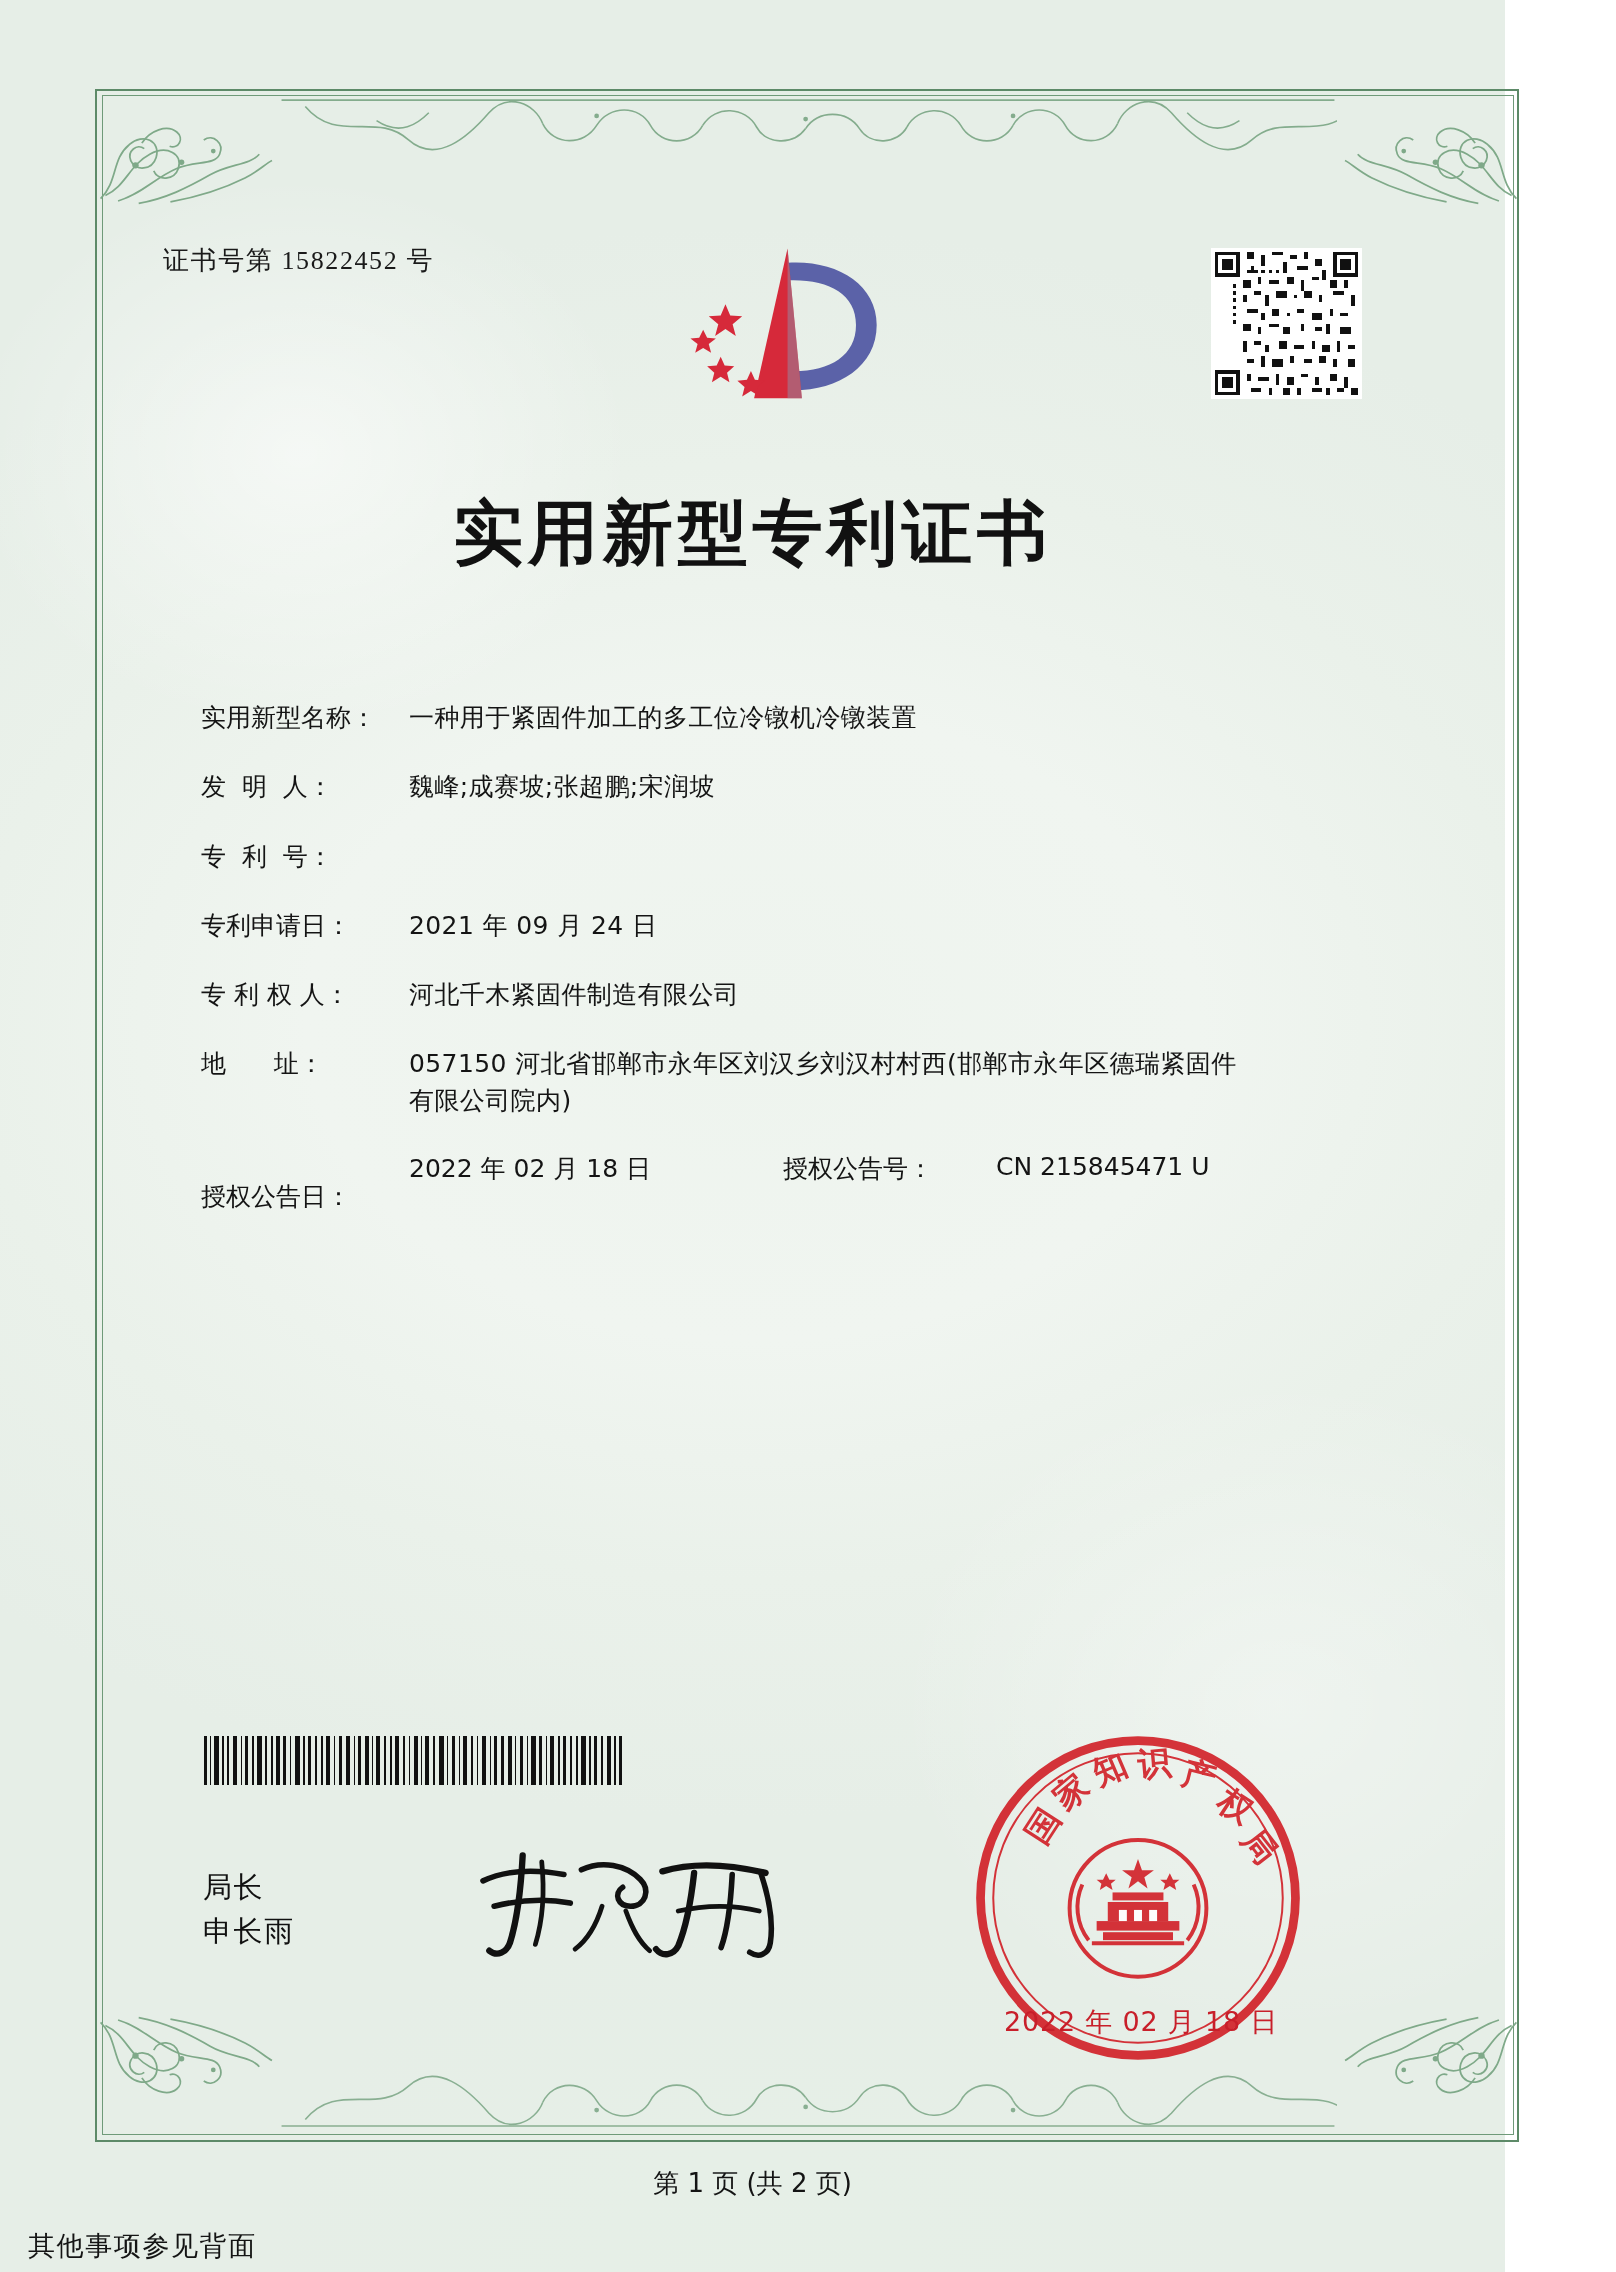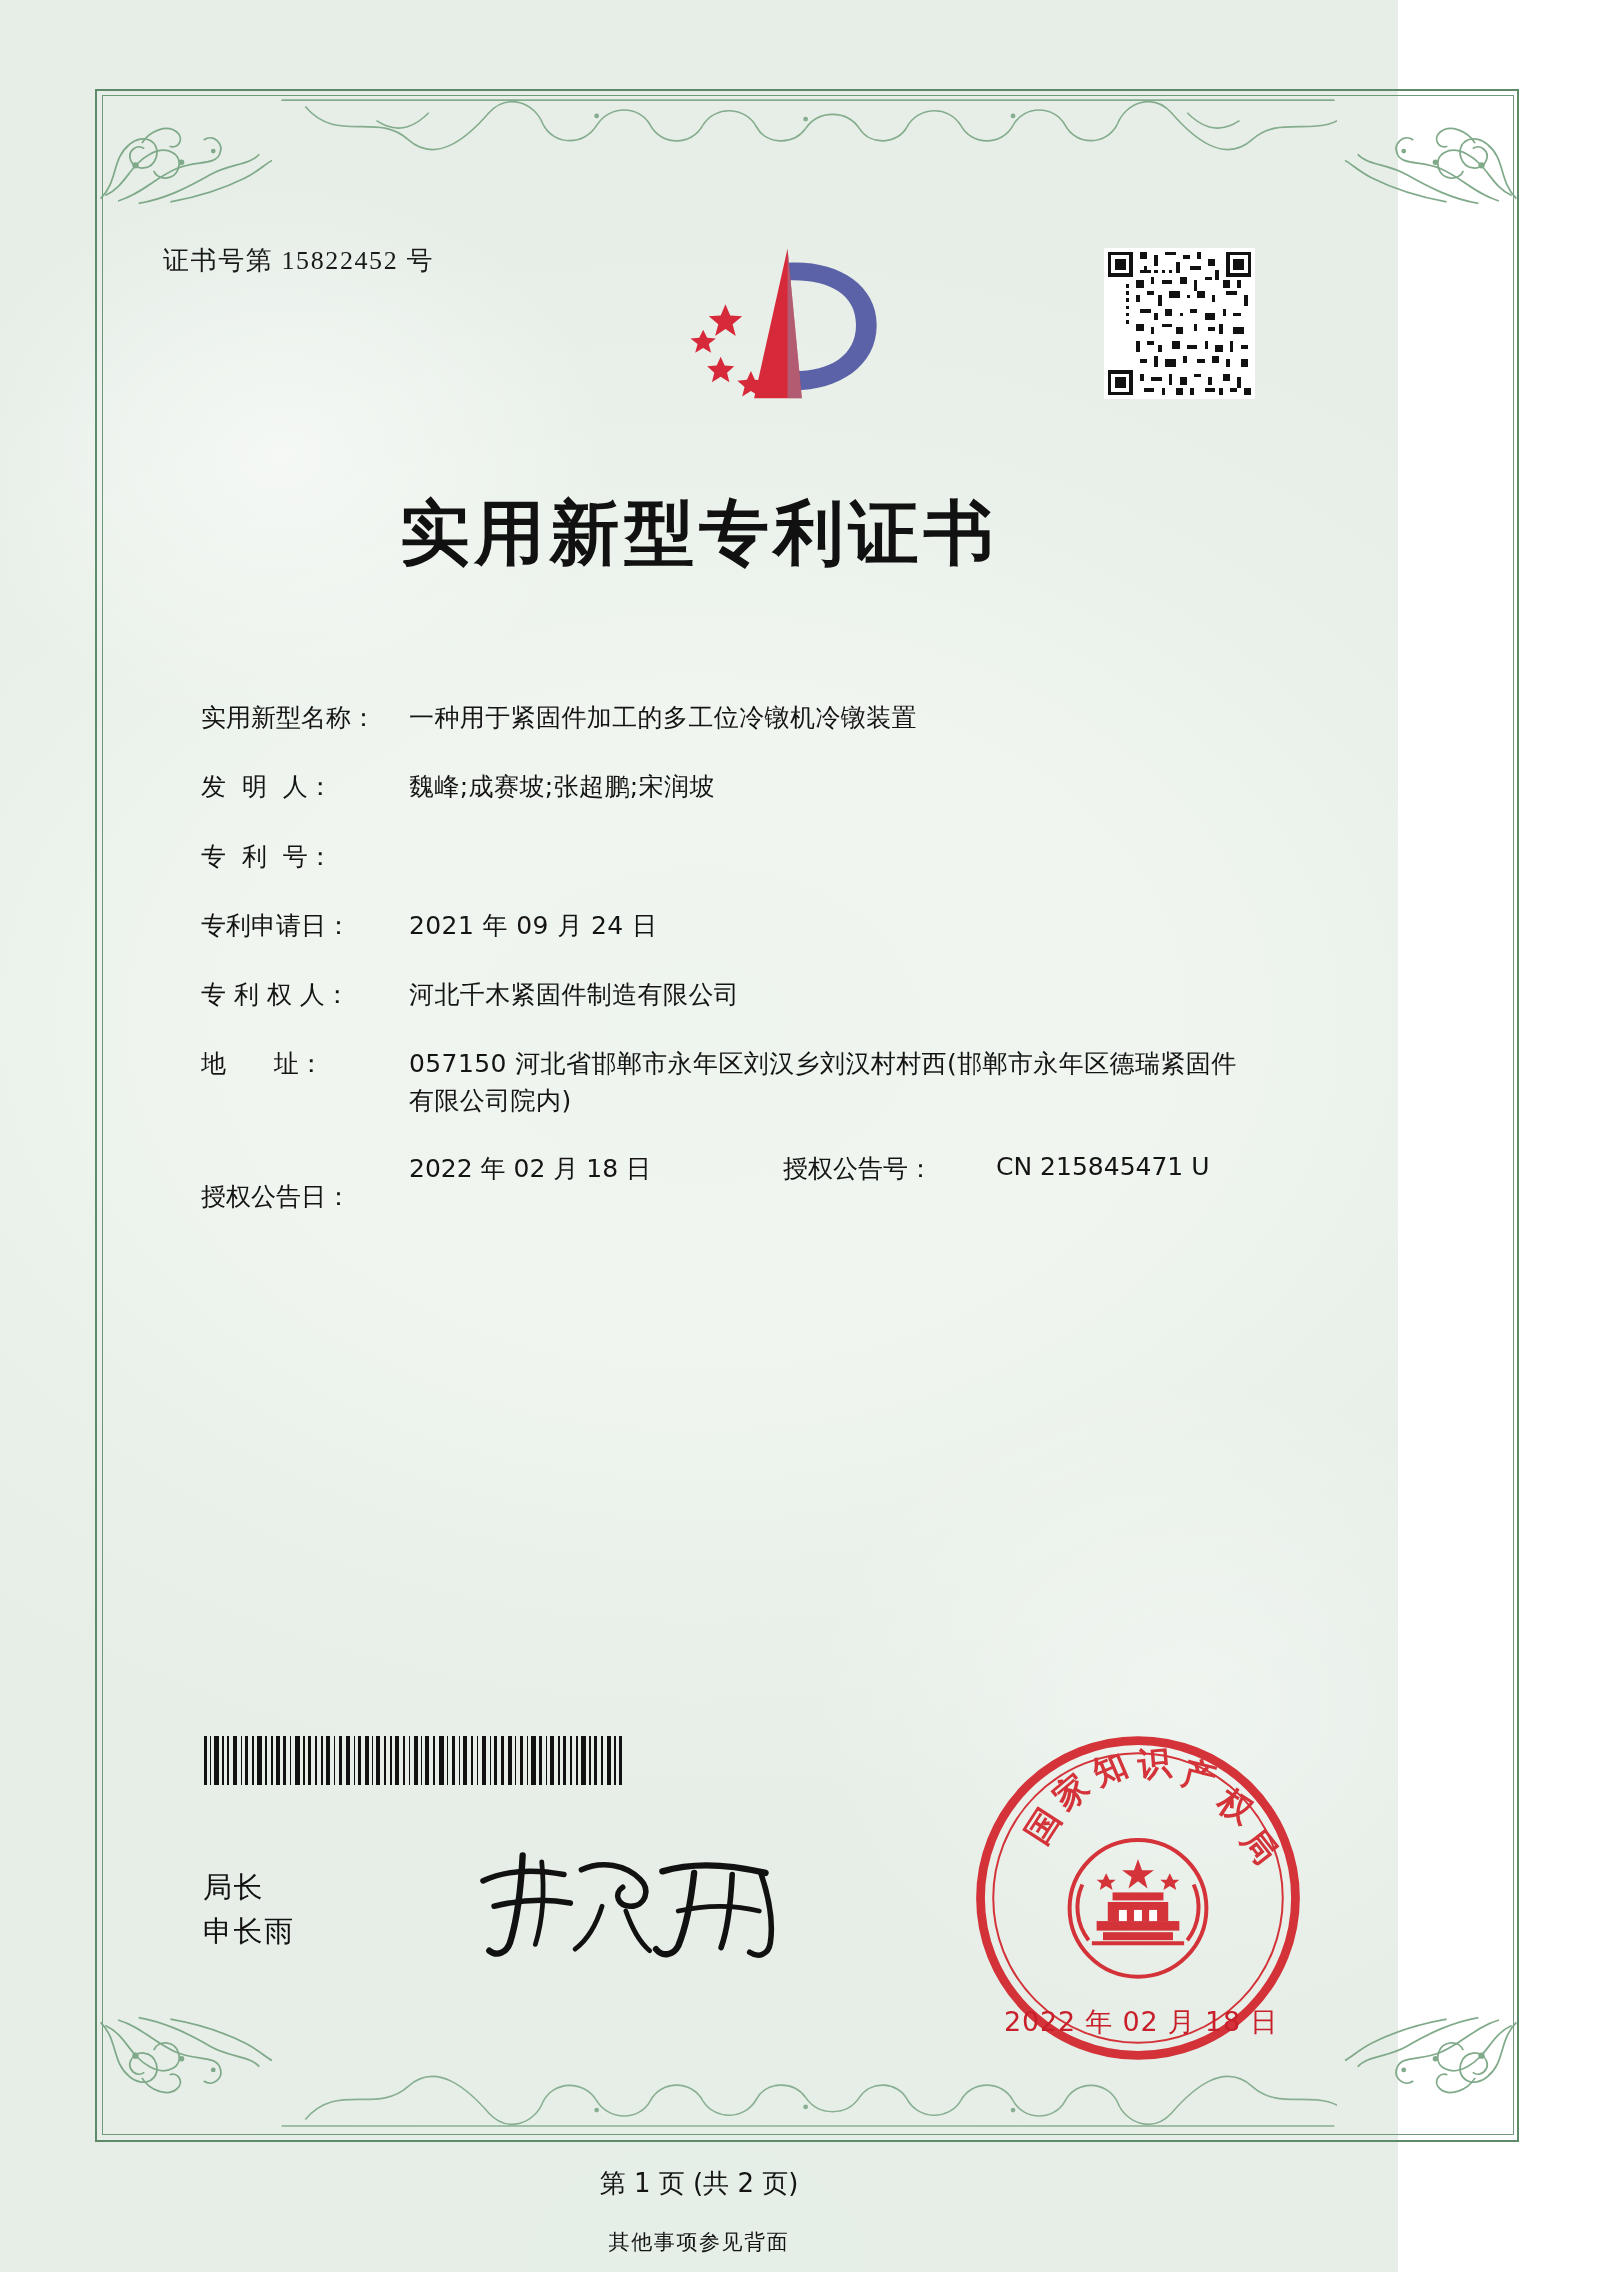--- a/index.html
+++ b/index.html
@@ -9,21 +9,21 @@
   }
   body {
     width: 1617px;
     height: 2273px;
     font-family: "Liberation Serif", "DejaVu Serif", serif;
     overflow: hidden;
   }
 
   .page {
     position: relative;
-    width: 1398px;
+    width: 1505px;
     height: 2273px;
     background:
       radial-gradient(ellipse 1114px 796px at 50% 45%, #eef4ee 0%, #f0f5f0 40%, #eaf1ea 70%, #e6eee7 100%),
       linear-gradient(180deg, #fbfcfb 0%, #eef4ee 25%, #e9f1ea 60%, #f2f6f2 100%);
   }
 
   
   .page::before {
     content: "";
     position: absolute;
@@ -251,25 +251,26 @@
     top: 2166px;
     text-align: center;
     font-size: 26px;
     color: #141414;
     font-family: "DejaVu Sans", "Liberation Sans", sans-serif;
   }
   .back-note {
     position: absolute;
     left: 0; right: 0;
     top: 2228px;
-    text-align: center;
-    font-size: 21px;
+    text-align: left;
+    font-size: 27px;
     color: #141414;
     font-family: "DejaVu Sans", "Liberation Sans", sans-serif;
     letter-spacing: 1.6px;
+    padding-left: 28px;
   }
 </style>
 </head>
 <body>
 
 <div class="page">
 
   <div class="frame"></div>
   <div class="frame-inner"></div>
 

